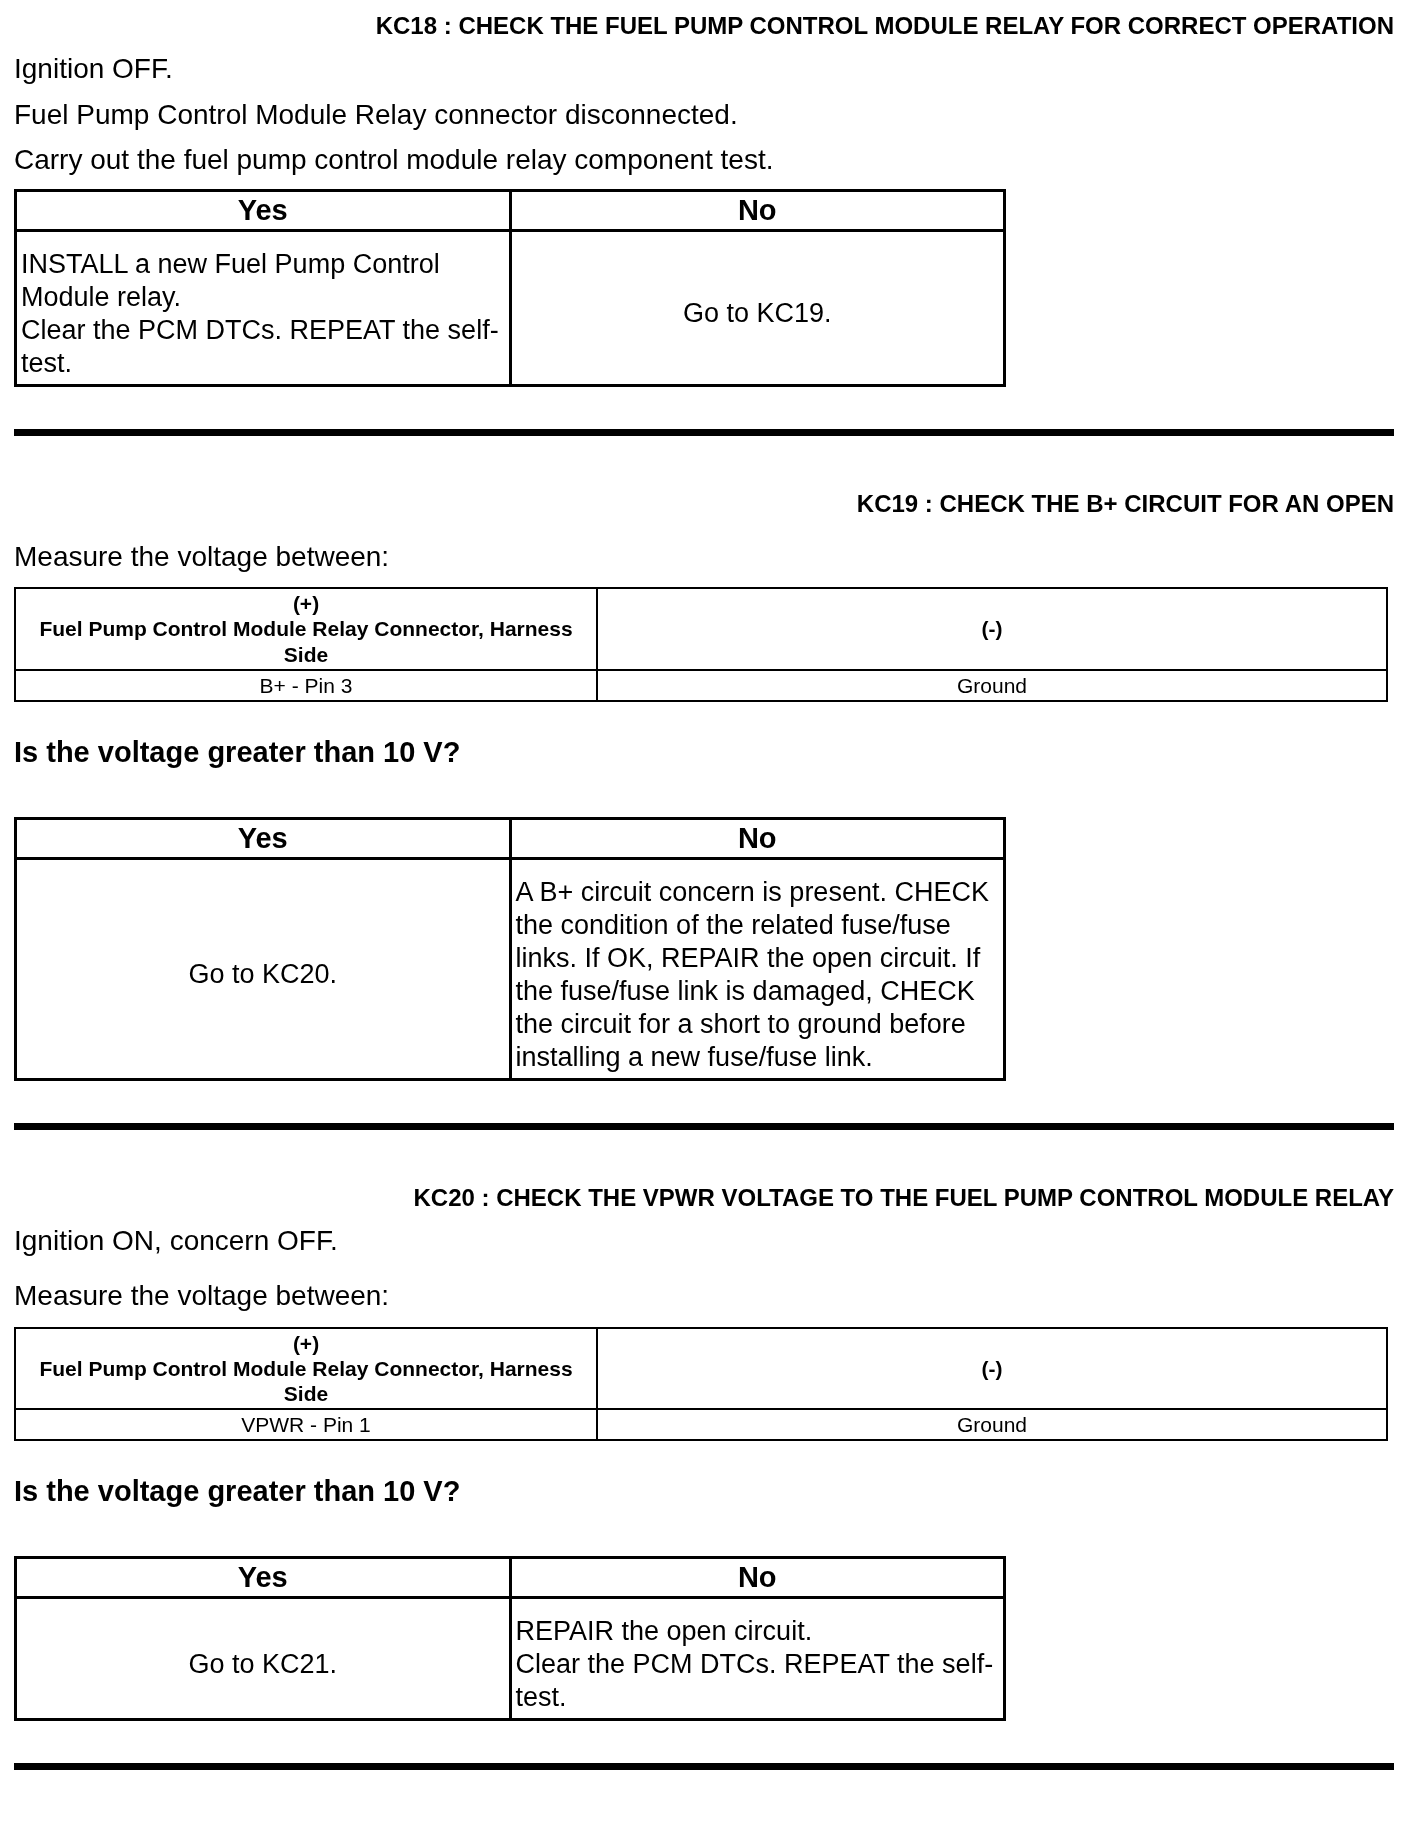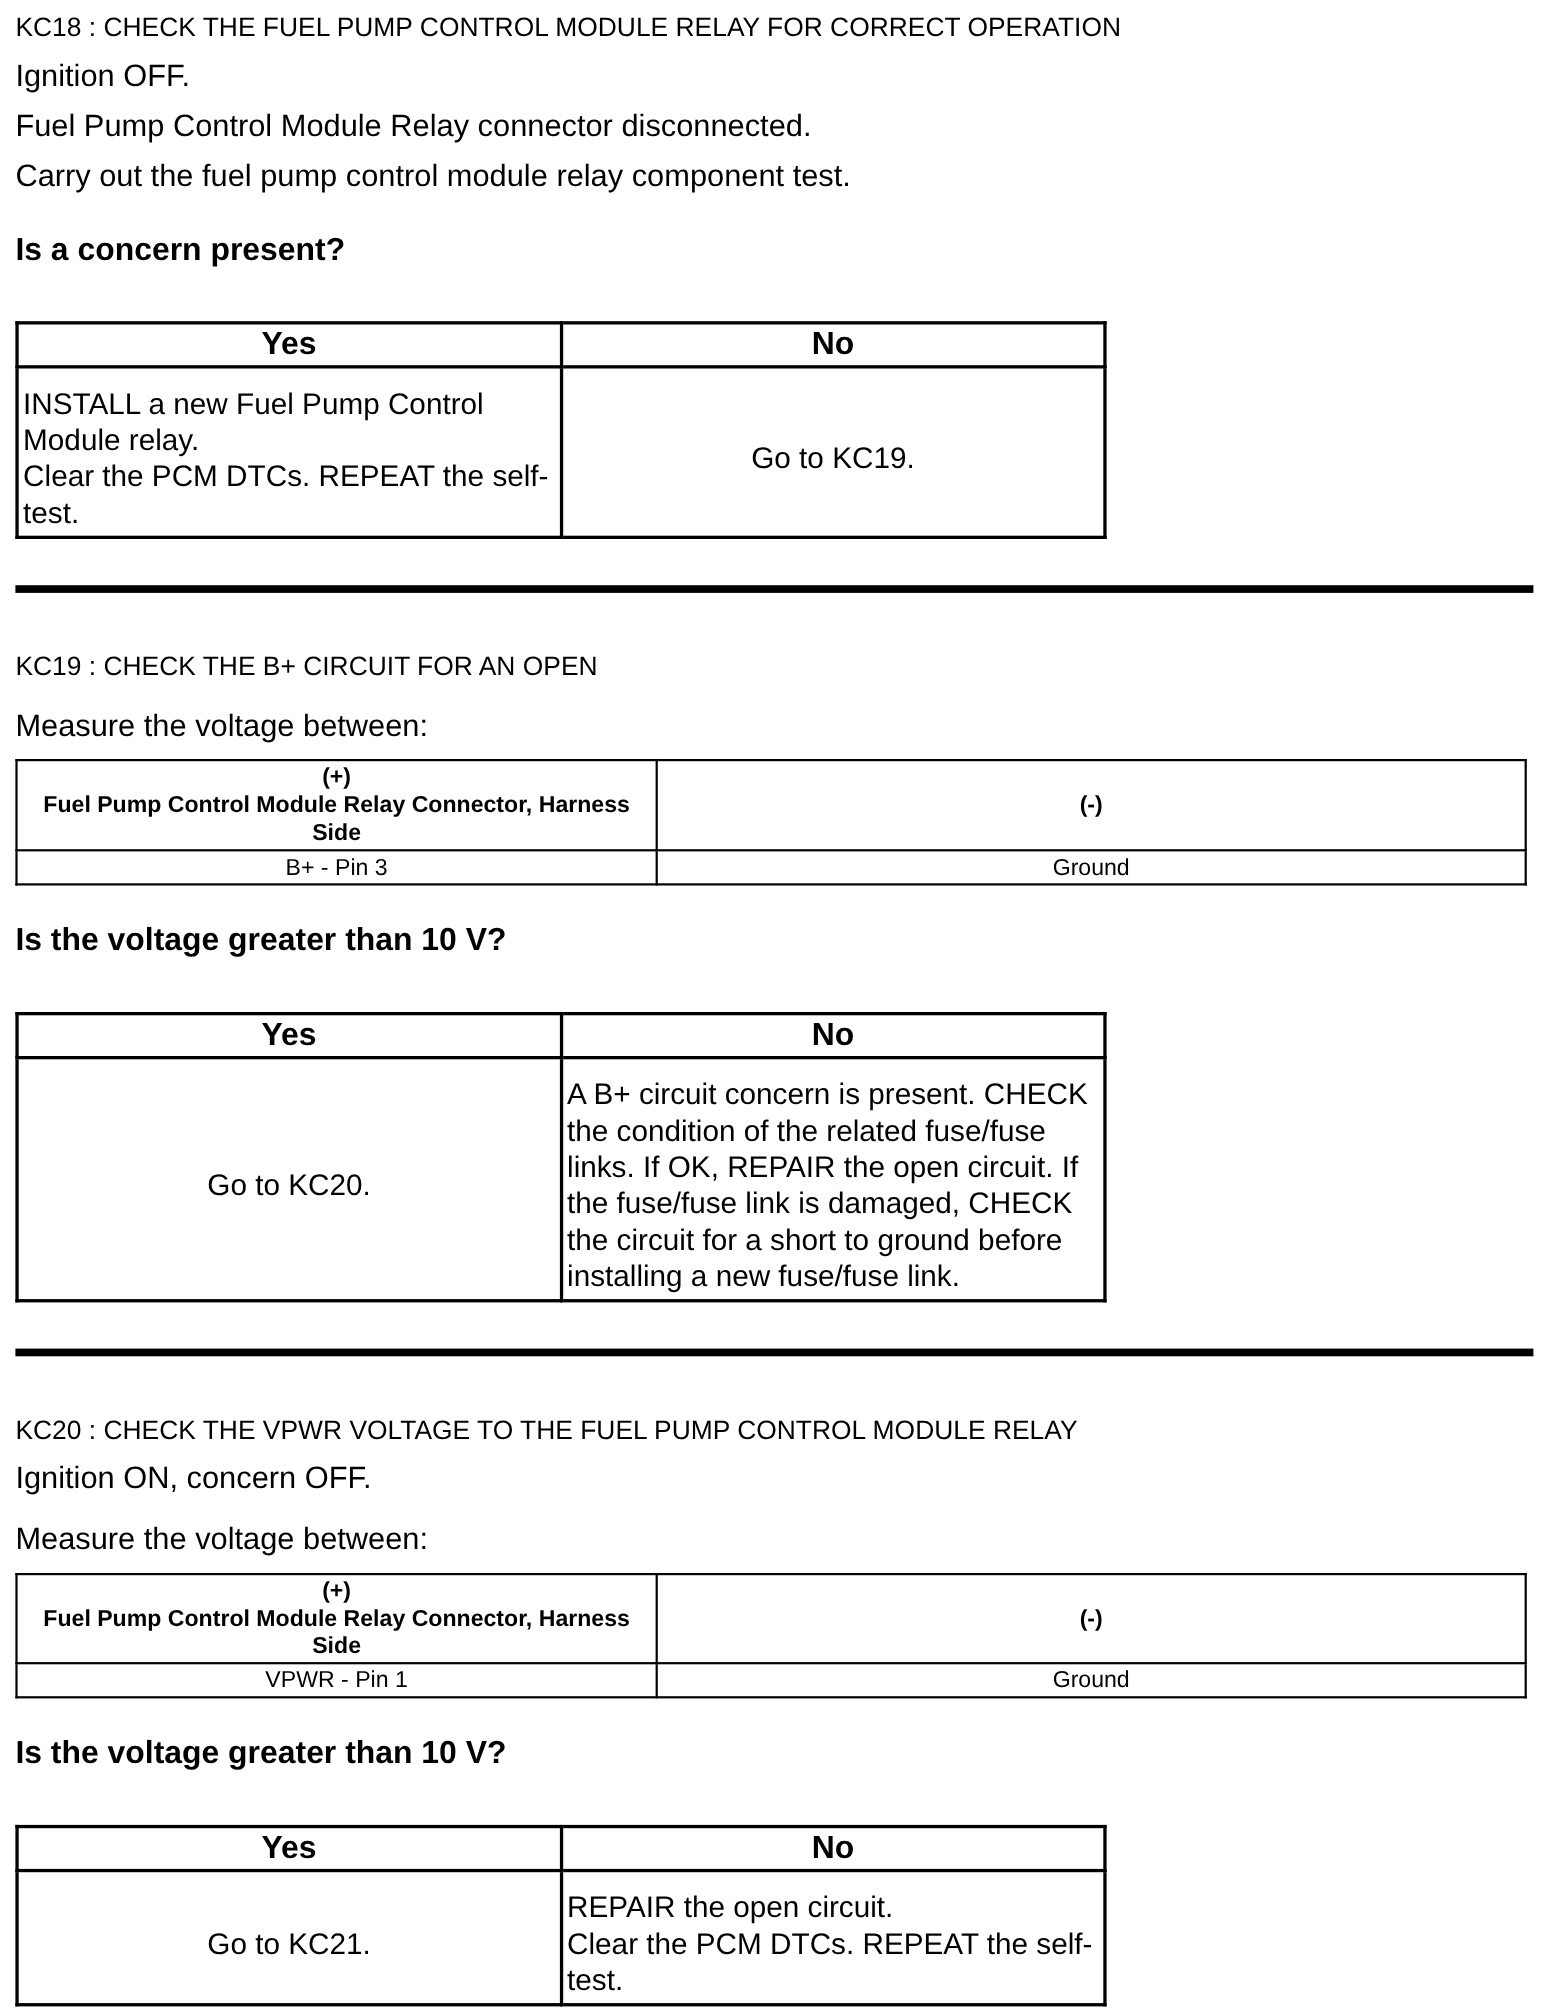--- a/index.html
+++ b/index.html
@@ -7,22 +7,23 @@
   body {
     width: 1408px;
     min-height: 1828px;
     font-family: "Liberation Sans", sans-serif;
     color: #000000;
   }
   .page { padding: 8px 14px 40px 14px; }
 
   .ptitle {
     font-size: 24px;
-    font-weight: normal;
+    font-weight: bold;
     margin: 4px 0 12px 0;
+    text-align: right;
   }
   .step {
     font-size: 28px;
     line-height: 1.2;
     margin: 0 0 12px 0;
   }
   .lead { margin-top: 22px; }
   .question {
     font-size: 29px;
     font-weight: bold;
@@ -86,21 +87,20 @@
 </head>
 <body>
 
 <div class="page">
 
   <section>
     <h2 class="ptitle">KC18 : CHECK THE FUEL PUMP CONTROL MODULE RELAY FOR CORRECT OPERATION</h2>
     <p class="step">Ignition OFF.</p>
     <p class="step">Fuel Pump Control Module Relay connector disconnected.</p>
     <p class="step">Carry out the fuel pump control module relay component test.</p>
-    <h3 class="question">Is a concern present?</h3>
 
     <table class="decision">
       <thead>
         <tr>
           <th>Yes</th>
           <th>No</th>
         </tr>
       </thead>
       <tbody>
         <tr>

